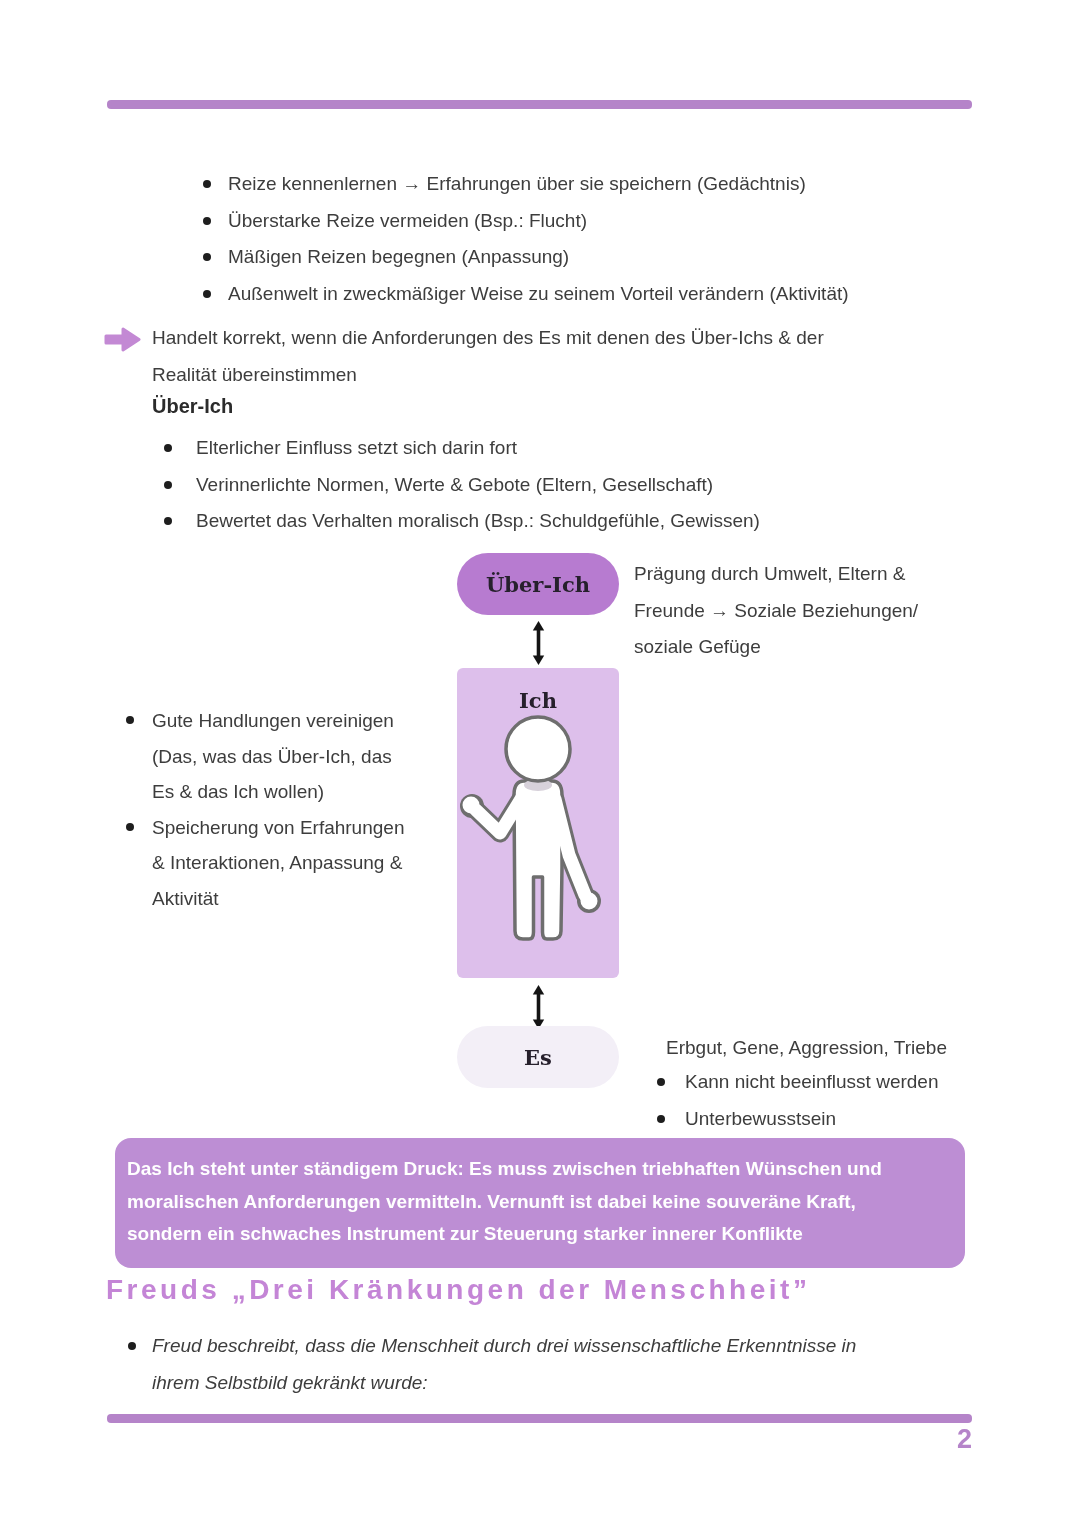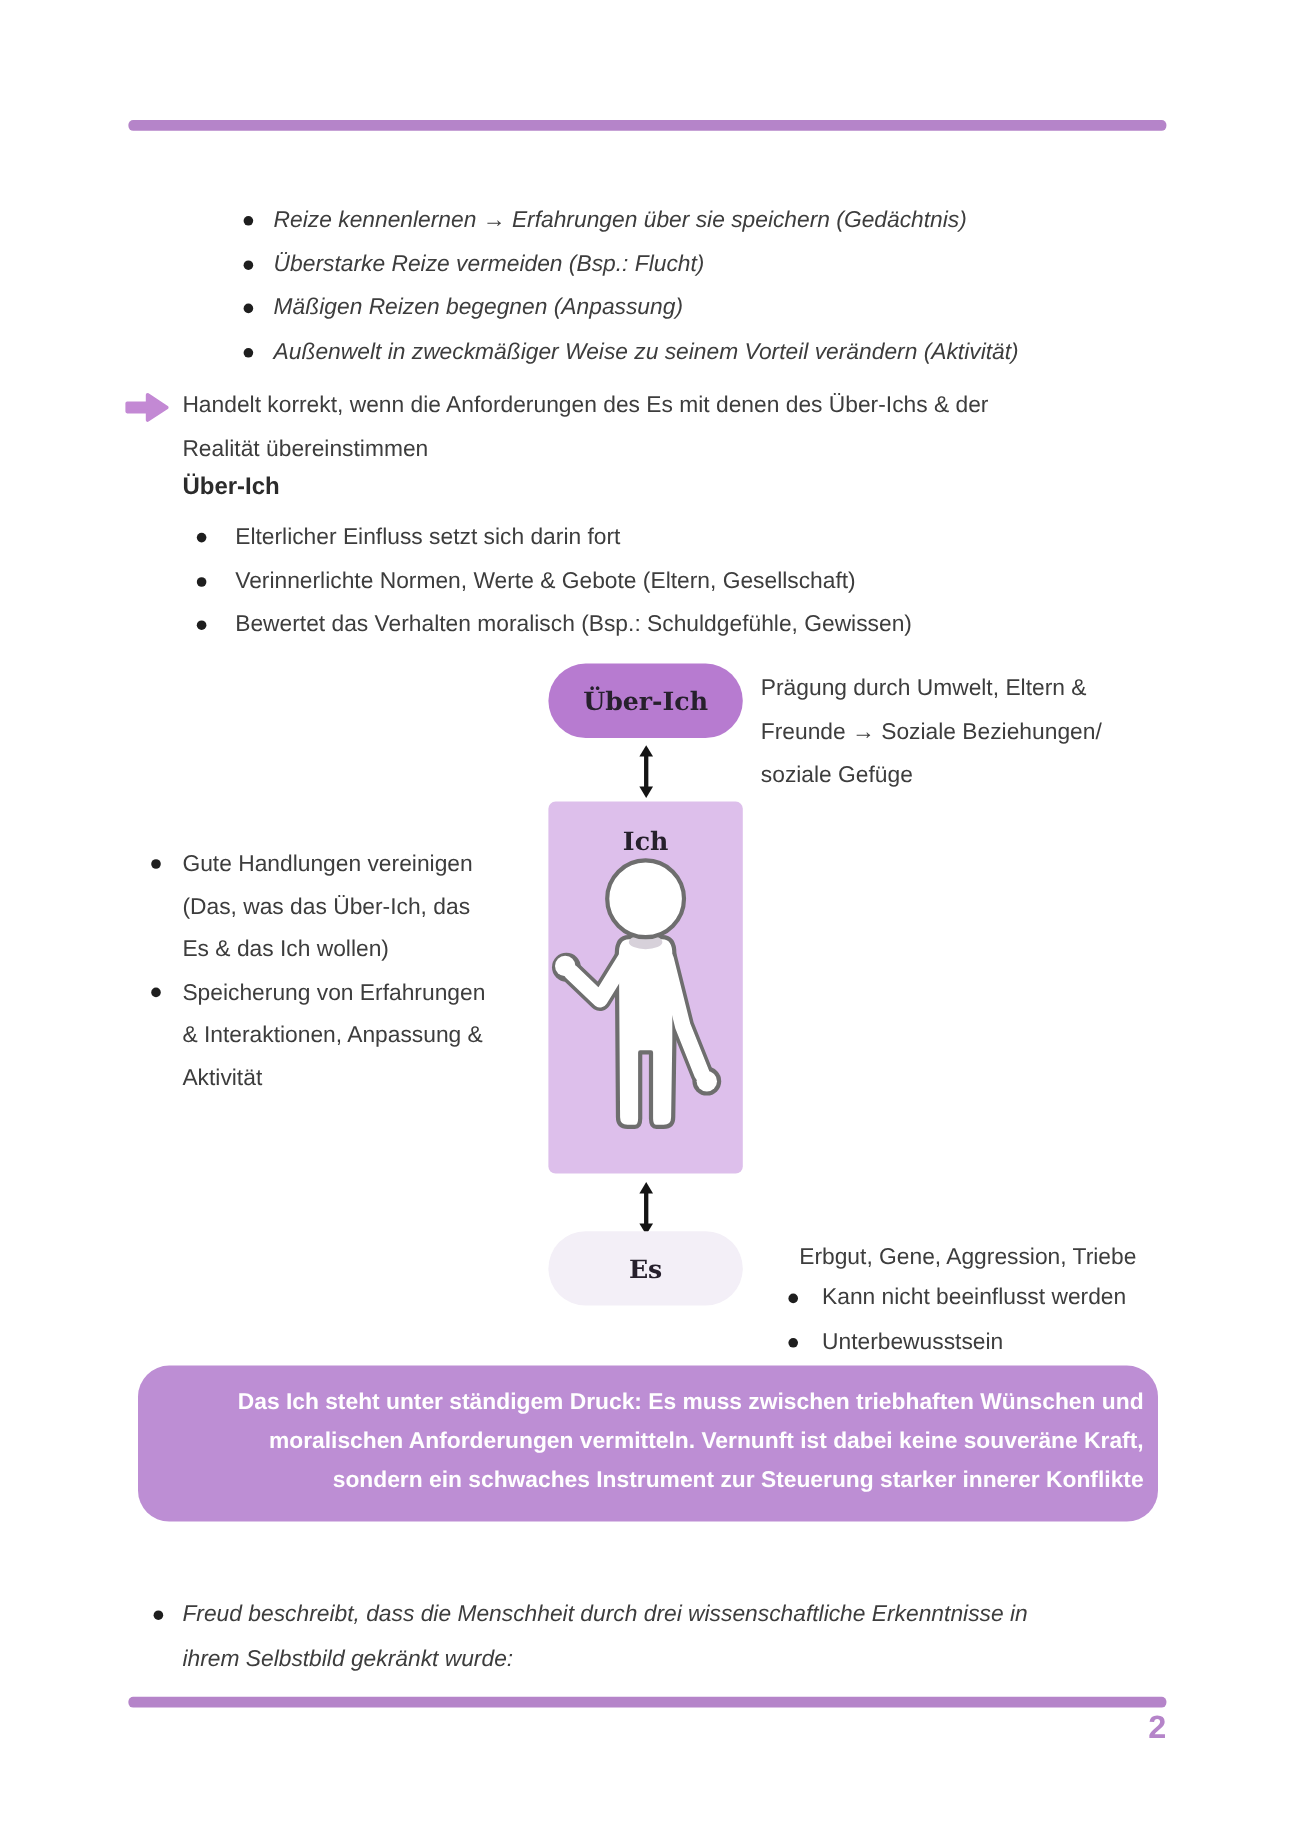--- a/index.html
+++ b/index.html
@@ -13,21 +13,21 @@
   .ml  { white-space:pre-line; }
 
   
   .list { position:absolute; list-style:none; margin:0; padding:0; }
   .list li { position:relative; font-size:19px; line-height:36.5px; white-space:pre-line; }
   .list li::before { content:""; position:absolute; left:0; top:14px;
         width:8px; height:8px; border-radius:50%; background:#1e1e1e; }
 
   #sec1-intro       { left:164px; top:124px; }
   #sec1-intro li    { padding-left:32px; }
-  #sec1-items       { left:203px; top:166px;font-style:italic; }
+  #sec1-items       { left:203px; top:166px; }
   #sec1-items li    { padding-left:25px; }
 
   #arrow-note       { position:absolute; left:104px; top:320px; width:820px; }
   #arrow-note .note { margin-left:48px; }
   .arrow-icon       { position:absolute; left:0; top:7px; width:37px; height:25px; }
 
   #ueberich-heading { position:absolute; left:152px; top:395px;
                       font-size:20px; font-weight:bold; color:#2b2b2b; }
   #ueberich-items    { left:164px; top:430px; }
   #ueberich-items li { padding-left:32px; }
@@ -55,22 +55,22 @@
   #ich-box .box-label { text-align:center; padding-top:20px;
              font-family:"DejaVu Serif", serif; font-weight:bold;
              font-size:21px; color:#26202c; }
   #ich-box svg { display:block; margin:2px auto 0 auto; }
 
   #note-es-title   { position:absolute; left:634px; top:1030px;margin-left:32px; }
   #note-es-list    { left:657px; top:1064px; }
   #note-es-list li { padding-left:28px; }
 
   #callout { position:absolute; left:115px; top:1138px; width:850px;
-             box-sizing:border-box; border-radius:26px; background:#bd8ed4;
-             padding:15px 12px 17px 12px; text-align:right; color:#ffffff;
+             box-sizing:border-box; border-radius:16px; background:#bd8ed4;
+             padding:15px 12px 17px 12px; text-align:left; color:#ffffff;
              font-weight:bold; font-size:19px; line-height:32.5px;
              white-space:pre-line; }
 
   #kraenkungen-heading { position:absolute; left:106px; top:1274px;
              font-size:28px; font-weight:bold; color:#c485d6;
              letter-spacing:3.5px; }
   #kraenkungen-intro    { left:128px; top:1328px; width:820px; }
   #kraenkungen-intro li { padding-left:24px;font-style:italic; }
 
   #bottom-bar { top:1414px; }
@@ -171,20 +171,21 @@
   <div class="txt" id="note-es-title">Erbgut, Gene, Aggression, Triebe</div>
   <ul class="list" id="note-es-list">
     <li>Kann nicht beeinflusst werden</li>
     <li>Unterbewusstsein</li>
   </ul>
 
   <div id="callout">Das Ich steht unter ständigem Druck: Es muss zwischen triebhaften Wünschen und
 moralischen Anforderungen vermitteln. Vernunft ist dabei keine souveräne Kraft,
 sondern ein schwaches Instrument zur Steuerung starker innerer Konflikte</div>
 
+  <div id="kraenkungen-heading">Freuds „Drei Kränkungen der Menschheit”</div>
   <ul class="list" id="kraenkungen-intro">
     <li>Freud beschreibt, dass die Menschheit durch drei wissenschaftliche Erkenntnisse in
 ihrem Selbstbild gekränkt wurde:</li>
   </ul>
 
   <div class="hr" id="bottom-bar"></div>
   <div id="page-number">2</div>
 
 </div>
 

